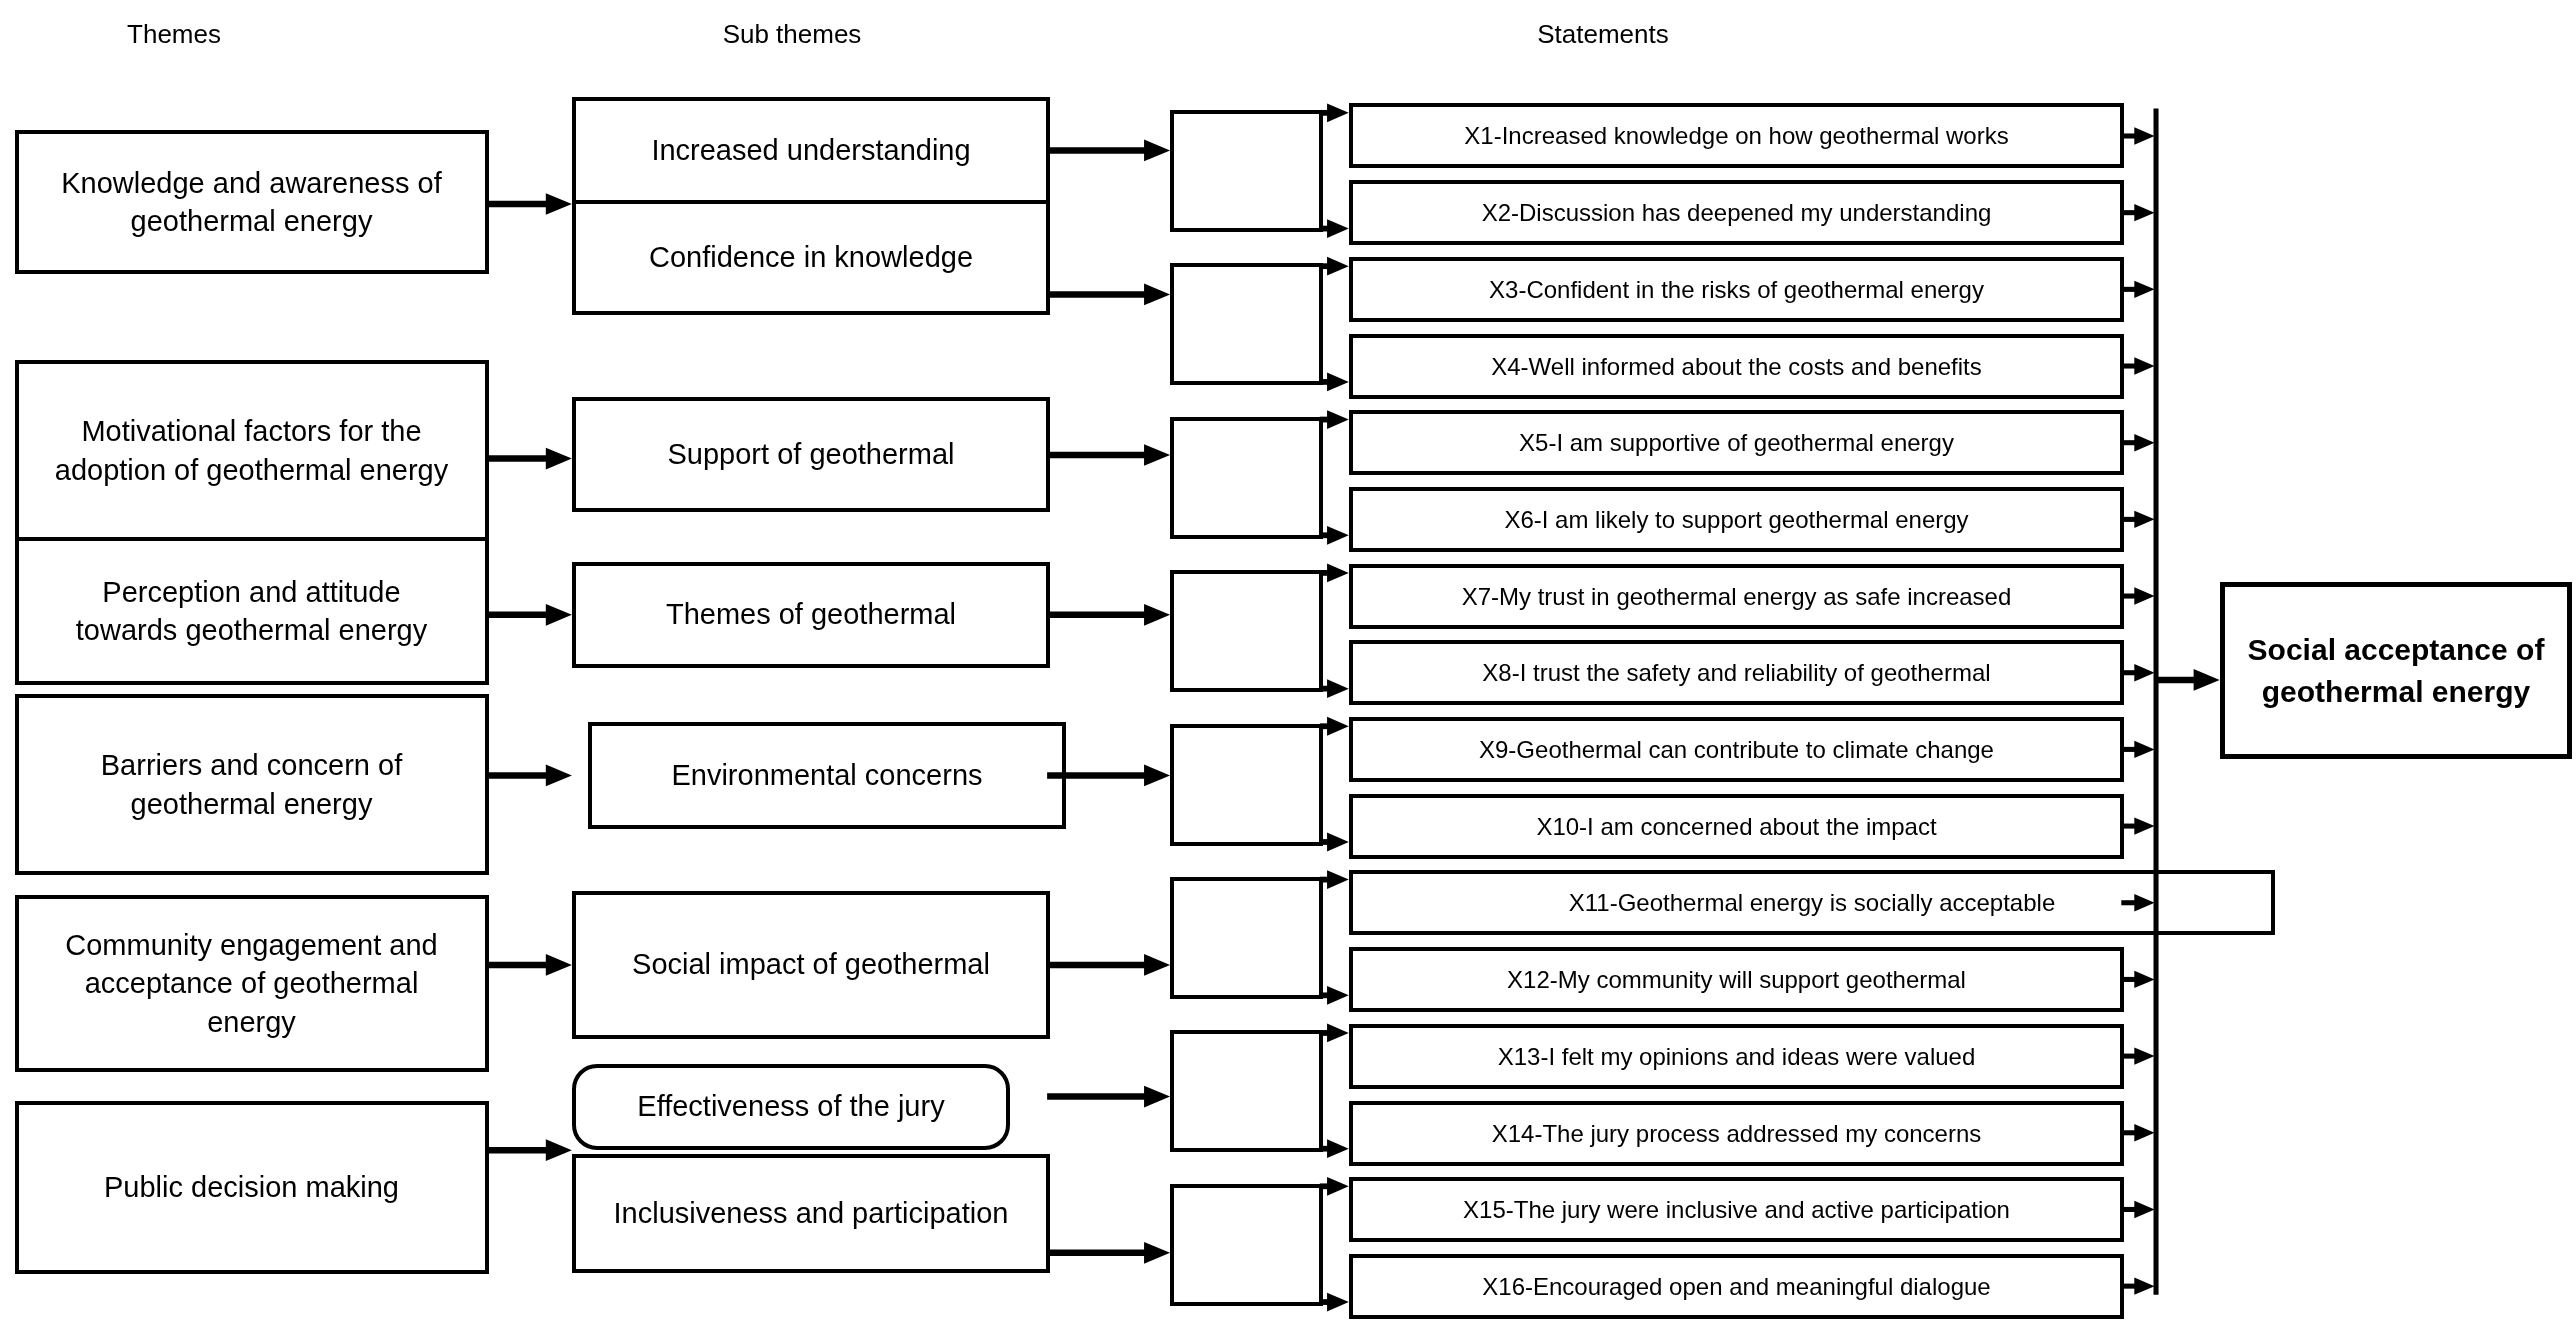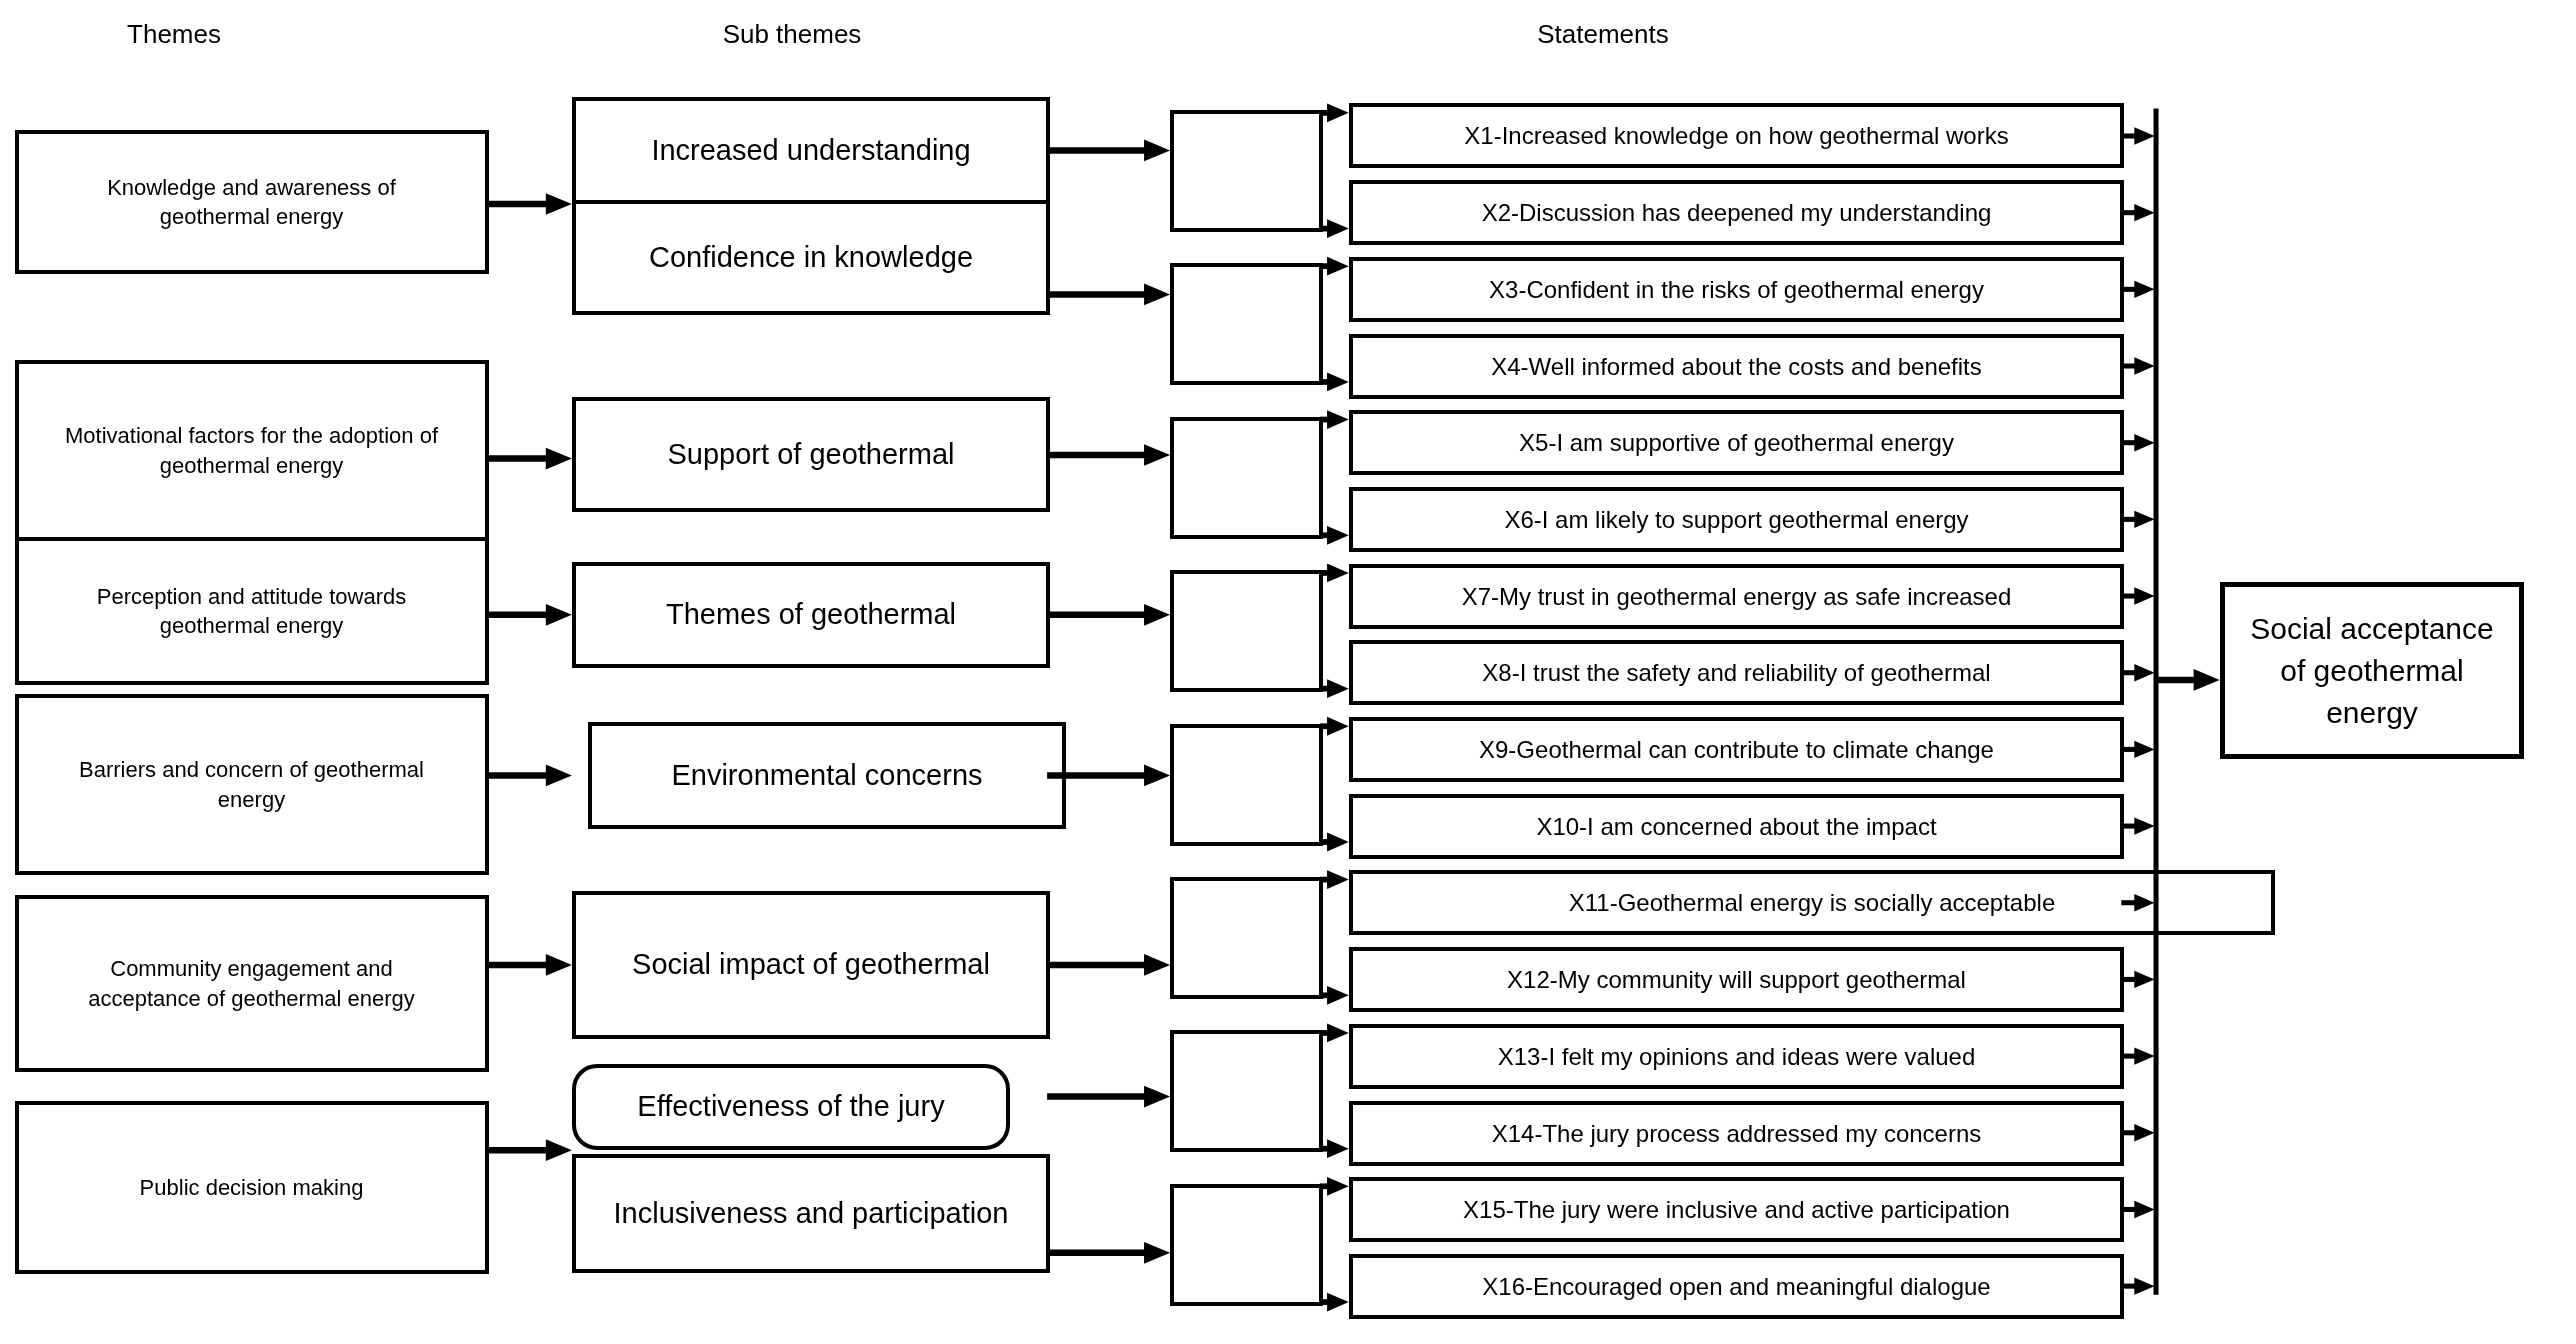--- a/index.html
+++ b/index.html
@@ -8,21 +8,21 @@
     font-family:"Liberation Sans", sans-serif;color:#000;overflow:hidden;
   }
   .hdr{
     position:absolute;top:19px;transform:translateX(-50%);
     font-size:26px;color:#000;white-space:nowrap;
   }
   .box{
     position:absolute;box-sizing:border-box;border:4.3px solid #000;background:#fff;
     display:flex;align-items:center;justify-content:center;text-align:center;
   }
-  .theme{font-size:22px;line-height:1.32;padding:0 33px;}
+  .theme{font-size:29px;line-height:1.32;padding:0 33px;}
   .subtheme{font-size:29px;line-height:1.3;padding:0 20px;}
   .statement{font-size:24px;white-space:nowrap;}
   .connector{background:#fff;}
   .outcome{font-size:30px;line-height:1.4;padding:0 14.5px;}
   #arrows{position:absolute;left:0;top:0;width:2576px;height:1344px;pointer-events:none;}
 </style>
 </head>
 <body>
 
 <div id="canvas">
@@ -66,21 +66,21 @@
   <div class="box statement" style="left:1349px;top:640px;width:775px;height:65px;">X8-I trust the safety and reliability of geothermal</div>
   <div class="box statement" style="left:1349px;top:717px;width:775px;height:65px;">X9-Geothermal can contribute to climate change</div>
   <div class="box statement" style="left:1349px;top:794px;width:775px;height:65px;">X10-I am concerned about the impact</div>
   <div class="box statement" style="left:1349px;top:870px;width:926px;height:65px;">X11-Geothermal energy is socially acceptable</div>
   <div class="box statement" style="left:1349px;top:947px;width:775px;height:65px;">X12-My community  will support geothermal</div>
   <div class="box statement" style="left:1349px;top:1024px;width:775px;height:65px;">X13-I felt my opinions and ideas were valued</div>
   <div class="box statement" style="left:1349px;top:1101px;width:775px;height:65px;">X14-The jury process addressed my concerns</div>
   <div class="box statement" style="left:1349px;top:1177px;width:775px;height:65px;">X15-The jury were inclusive and active participation</div>
   <div class="box statement" style="left:1349px;top:1254px;width:775px;height:65px;">X16-Encouraged open and meaningful dialogue</div>
 
-  <div class="box outcome" style="left:2220px;top:582px;width:304px;height:177px;border-width:5px;">Social acceptance of geothermal energy</div>
+  <div class="box outcome" style="left:2220px;top:582px;width:352px;height:177px;border-width:5px;font-weight:bold;">Social acceptance of geothermal energy</div>
 
   <svg id="arrows" xmlns="http://www.w3.org/2000/svg" viewBox="0 0 3560 1858" width="2576" height="1344">
       <line x1="672" x2="758" y1="282" y2="282" stroke="#000000" stroke-width="9"></line>
       <polygon points="790,282 754,267 754,297" fill="#000000"></polygon>
       <line x1="672" x2="758" y1="634" y2="634" stroke="#000000" stroke-width="9"></line>
       <polygon points="790,634 754,619 754,649" fill="#000000"></polygon>
       <line x1="672" x2="758" y1="850" y2="850" stroke="#000000" stroke-width="9"></line>
       <polygon points="790,850 754,835 754,865" fill="#000000"></polygon>
       <line x1="672" x2="758" y1="1072" y2="1072" stroke="#000000" stroke-width="9"></line>
       <polygon points="790,1072 754,1057 754,1087" fill="#000000"></polygon>

